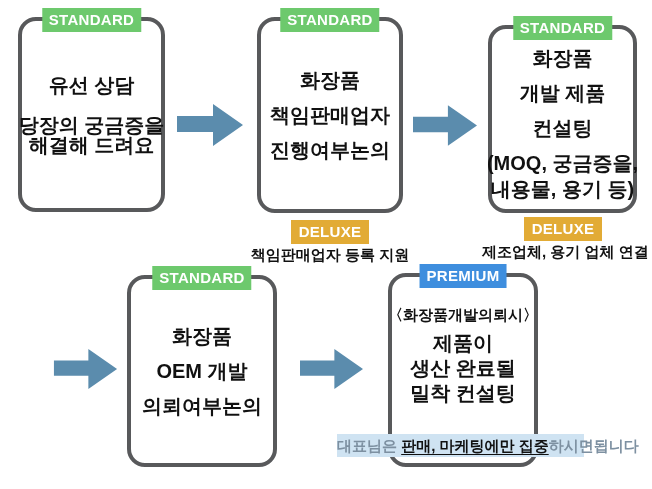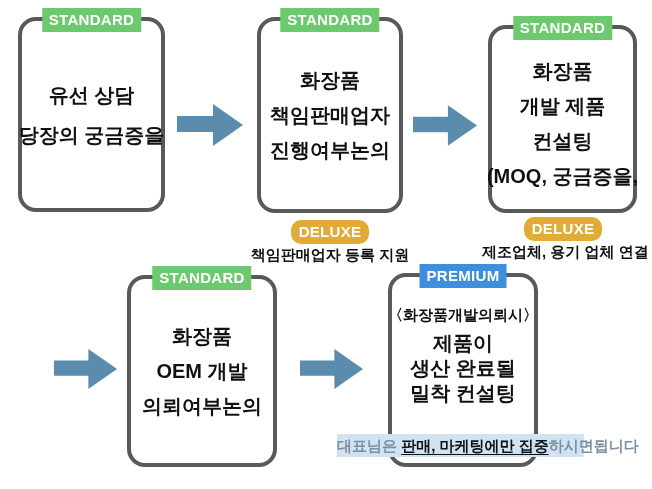--- a/index.html
+++ b/index.html
@@ -26,21 +26,21 @@
     transform:translateX(-50%);
     color:#ffffff;
     font-size:15px;
     font-weight:700;
     line-height:1;
     padding:4px 7px 5px 7px;
     white-space:nowrap;
     letter-spacing:0.3px;
   }
   .badge-standard{background:#6dc96d;}
-  .badge-deluxe{background:#e2ab35;border-radius:10px;}
+  .badge-deluxe{background:#e2ab35;}
   .badge-premium{background:#3e8ede;}
 
   .box-title{font-size:20px;line-height:35px;white-space:nowrap;}
   .box-title-tight{font-size:20px;line-height:25px;white-space:nowrap;}
   .box-sub{font-size:20px;line-height:20px;white-space:nowrap;}
   .box-heading{font-size:15px;line-height:18px;margin-bottom:7px;white-space:nowrap;}
 
   #box1{left:18px;top:17px;width:147px;height:195px;}
   #box1 .box-title{line-height:22px;margin-bottom:19px;text-align:center;}
   #box2{left:257px;top:17px;width:146px;height:196px;}
@@ -96,20 +96,21 @@
 </style>
 </head>
 <body>
 
 <div class="stage">
 
   <div class="step-box" id="box1">
     <div class="tier-badge badge-standard">STANDARD</div>
     <div class="box-title">유선 상담</div>
     <div class="box-sub">당장의 궁금증을</div>
+    <div class="box-sub">해결해 드려요</div>
   </div>
 
   <div class="arrow" id="arrow1">
     <svg width="66" height="46" viewBox="0 0 66 46">
         <path d="M0 14 H36 V2 L66 23 L36 44 V30 H0 Z" fill="#5b8cad"></path>
       </svg>
   </div>
 
   <div class="step-box" id="box2">
     <div class="tier-badge badge-standard">STANDARD</div>
@@ -123,20 +124,21 @@
         <path d="M0 14 H36 V2 L66 23 L36 44 V30 H0 Z" fill="#5b8cad"></path>
       </svg>
   </div>
 
   <div class="step-box" id="box3">
     <div class="tier-badge badge-standard">STANDARD</div>
     <div class="box-title">화장품</div>
     <div class="box-title">개발 제품</div>
     <div class="box-title">컨설팅</div>
     <div class="box-sub">(MOQ, 궁금증을,</div>
+    <div class="box-sub">내용물, 용기 등)</div>
   </div>
 
   <div class="footer-note" id="deluxe1">
     <span class="tier-badge-inline badge-deluxe">DELUXE</span>
     <div class="footer-text">책임판매업자 등록 지원</div>
   </div>
 
   <div class="footer-note" id="deluxe2">
     <span class="tier-badge-inline badge-deluxe">DELUXE</span>
     <div class="footer-text">제조업체, 용기 업체 연결</div>

